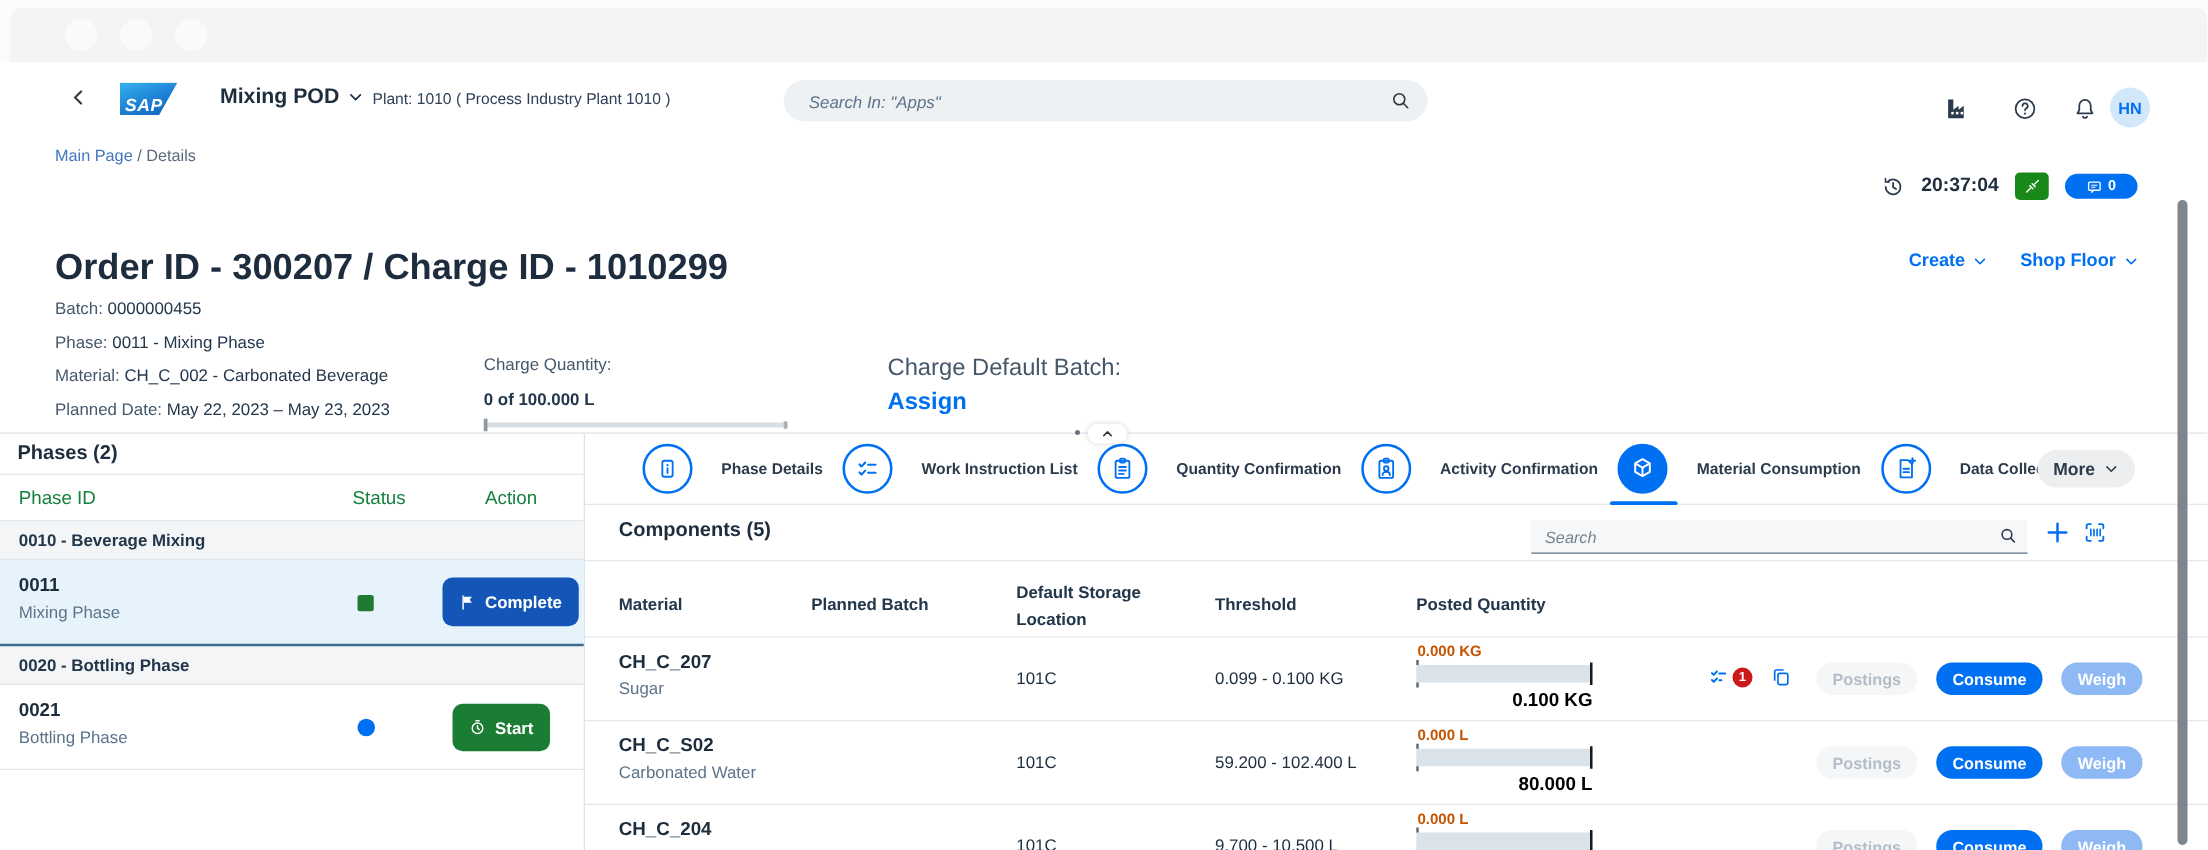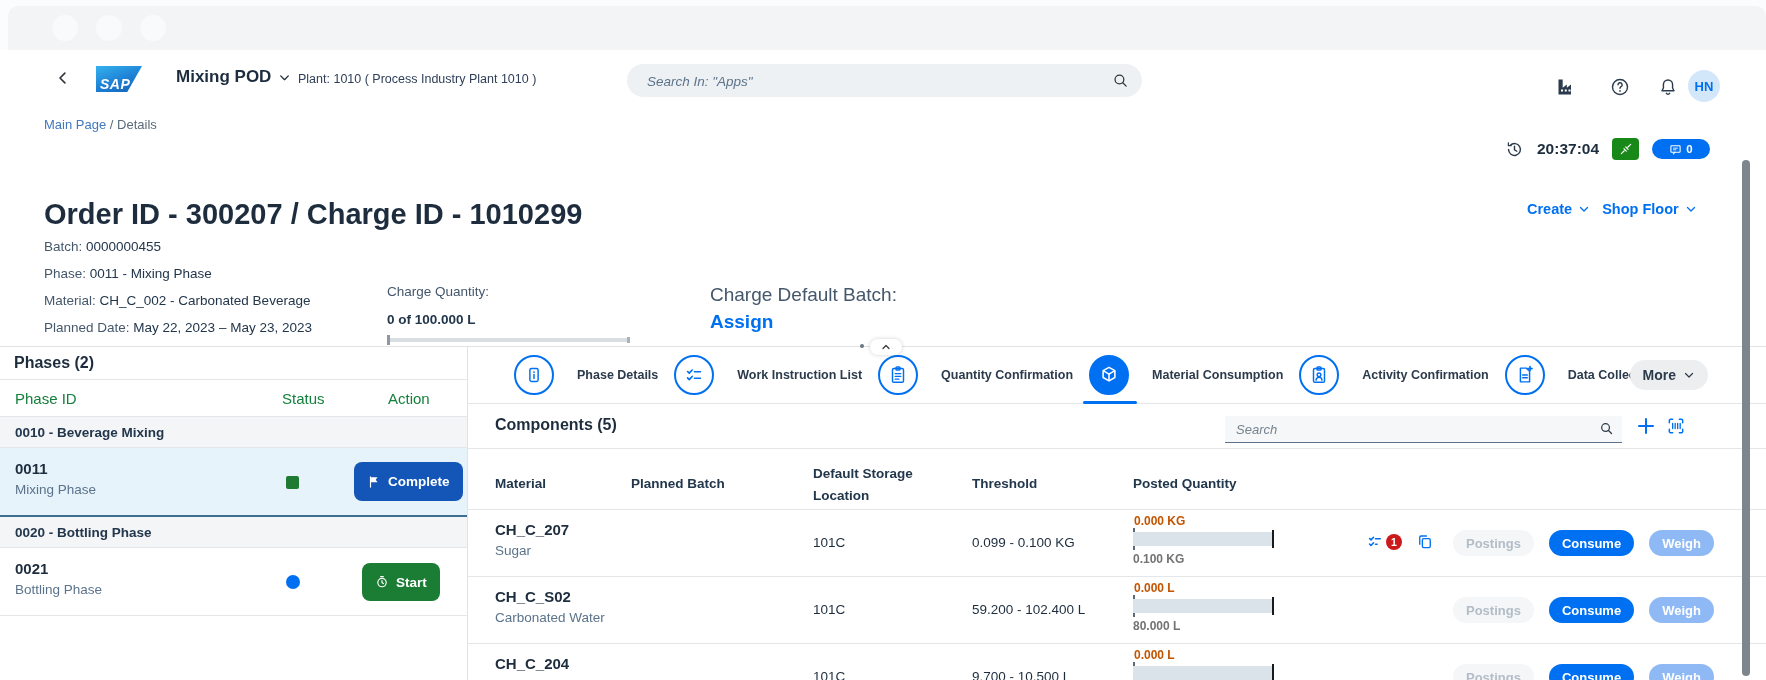--- a/index.html
+++ b/index.html
@@ -38,21 +38,21 @@
   .breadcrumb .lnk{color:#4178be;cursor:pointer}
   .breadcrumb .sep,.breadcrumb .cur{color:#5b6b7c}
   .statusrow{position:absolute;top:138px;left:1505px;display:flex;align-items:center;gap:13px}
   .statusrow .time{font-size:15.5px;font-weight:bold;color:#1d2d3e}
   .badge-green{width:27px;height:22px;border-radius:4px;background:#188918;display:flex;align-items:center;justify-content:center;cursor:pointer}
   .badge-msg{height:20px;min-width:44px;border-radius:10px;background:#0070f2;color:#fff;display:flex;align-items:center;
              justify-content:center;gap:4px;font-size:11.5px;font-weight:bold;padding:0 7px;cursor:pointer}
 
   
   .page-title{position:absolute;left:44px;top:198px;font-size:29px;font-weight:bold;color:#1d2d3e}
-  .hdr-actions{position:absolute;top:201px;left:1527px;display:flex;gap:12px}
+  .hdr-actions{position:absolute;top:201px;left:1527px;display:flex;gap:26px}
   .hdr-actions .act{display:flex;align-items:center;gap:6px;color:#0070f2;font-size:14.5px;font-weight:600;cursor:pointer}
   .fields{position:absolute;left:44px;top:234px;font-size:13.5px}
   .fields .line{height:24px;line-height:20px;padding-top:3px}
   .flabel{color:#44576b}
   .fvalue{color:#22364c;font-weight:400}
   .col-cq{position:absolute;left:387px;top:281px;font-size:13.5px}
   .col-cq .lab{color:#44576b;height:24px;padding-top:3px}
   .col-cq .val{font-weight:600;color:#22364c;height:17px;padding-top:4px}
   .cq-track{position:relative;margin-top:9px;width:243px;height:4px;background:#d9dee3;border-radius:2px}
   .cq-handle{position:absolute;left:0;top:-3px;width:3px;height:10px;background:#8d98a2}
@@ -119,21 +119,21 @@
   .c-desc{position:absolute;left:27px;top:33px;font-size:13.5px;color:#5b738b}
   .c-stor{position:absolute;left:345px;top:25px;font-size:13.5px}
   .c-thr{position:absolute;left:504px;top:25px;font-size:13.5px}
   .posted{position:absolute;left:665px;top:0;width:147px}
   .posted .pq{position:absolute;top:4px;left:1px;font-size:12px;font-weight:bold;color:#c35500}
   .qbar{position:absolute;top:22px;left:0;width:147px;height:14px}
   .qfill{position:absolute;left:0;top:0;width:141px;height:14px;background:#dbe3ea}
   .qmark{position:absolute;left:139px;top:-2px;width:2px;height:18px;background:#1a1a1a}
   .qtick-t{position:absolute;left:0;top:-4px;width:2px;height:4px;background:#5b6b7a}
   .qtick-b{position:absolute;left:0;bottom:-4px;width:2px;height:4px;background:#5b6b7a}
-  .qtarget{position:absolute;top:42px;left:0;width:141px;font-size:12px;font-weight:bold;color:#737373}
+  .qtarget{position:absolute;top:42px;left:0;width:141px;text-align:right;font-size:15px;font-weight:bold;color:#000000}
   .row-alerts{position:absolute;left:898px;top:22px;display:flex;align-items:center;gap:14px}
   .alert-btn{position:relative;display:flex;align-items:center;cursor:pointer;color:#0070f2}
   .alert-badge{width:16px;height:16px;border-radius:50%;background:#cc1919;color:#fff;font-size:10.5px;font-weight:bold;
                display:flex;align-items:center;justify-content:center;margin-left:1px}
   .copy-btn{color:#0070f2;cursor:pointer}
   .row-btns{position:absolute;left:985px;top:20px;display:flex;gap:15px}
   .btn{height:26px;border-radius:13px;padding:0 13px;font-size:13px;font-weight:bold;display:flex;align-items:center;cursor:pointer}
   .btn.postings{background:#f5f6f8;color:#b3bdc7}
   .btn.consume{background:#0070f2;color:#fff}
   .btn.weigh{background:#8fb9f5;color:#fff}
@@ -339,40 +339,40 @@
       <div class="tab">
         <span class="circ">
             <svg width="22" height="22" viewBox="0 0 24 24" fill="none" stroke="currentColor" stroke-width="1.6" stroke-linecap="round">
               <rect x="6" y="5" width="12" height="15" rx="1.5"></rect>
               <rect x="9.8" y="3.2" width="4.4" height="3.4" rx="1"></rect>
               <path d="M9 10.5h6M9 13.5h6M9 16.5h4"></path>
             </svg>
           </span>
         <span class="tlabel">Quantity Confirmation</span>
       </div>
-      <div class="tab active">
-        <span class="circ">
-            <svg width="22" height="22" viewBox="0 0 24 24" fill="none" stroke="currentColor" stroke-width="1.7" stroke-linejoin="round">
-              <path d="M12 3.6l6.4 3.7v7.4L12 18.4l-6.4-3.7V7.3z"></path>
-              <path d="M5.6 7.3L12 11l6.4-3.7"></path>
-              <path d="M12 11v7.4"></path>
-            </svg>
-          </span>
-        <span class="tlabel">Material Consumption</span>
-      </div>
       <div class="tab">
         <span class="circ">
             <svg width="22" height="22" viewBox="0 0 24 24" fill="none" stroke="currentColor" stroke-width="1.6" stroke-linecap="round">
               <rect x="6" y="5" width="12" height="15" rx="1.5"></rect>
               <rect x="9.8" y="3.2" width="4.4" height="3.4" rx="1"></rect>
               <circle cx="12" cy="11.8" r="2"></circle>
               <path d="M8.8 17.6c0-1.8 1.4-3 3.2-3s3.2 1.2 3.2 3"></path>
             </svg>
           </span>
         <span class="tlabel">Activity Confirmation</span>
+      </div>
+      <div class="tab active">
+        <span class="circ">
+            <svg width="22" height="22" viewBox="0 0 24 24" fill="none" stroke="currentColor" stroke-width="1.7" stroke-linejoin="round">
+              <path d="M12 3.6l6.4 3.7v7.4L12 18.4l-6.4-3.7V7.3z"></path>
+              <path d="M5.6 7.3L12 11l6.4-3.7"></path>
+              <path d="M12 11v7.4"></path>
+            </svg>
+          </span>
+        <span class="tlabel">Material Consumption</span>
       </div>
       <div class="tab">
         <span class="circ">
             <svg width="22" height="22" viewBox="0 0 24 24" fill="none" stroke="currentColor" stroke-width="1.6" stroke-linecap="round" stroke-linejoin="round">
               <path d="M7 4.5h6.5L17 8v11.5H7z"></path>
               <path d="M9.5 12h5M9.5 15h5"></path>
               <path d="M17.5 2.8v4.4M15.3 5h4.4" stroke-width="1.8"></path>
             </svg>
           </span>
         <span class="tlabel">Data Collection List</span>
@@ -404,21 +404,21 @@
       <span class="tool-scan">
         <svg width="20" height="20" viewBox="0 0 24 24" fill="none" stroke="#0070f2" stroke-width="1.8" stroke-linecap="round">
             <path d="M4 8V5.5A1.5 1.5 0 0 1 5.5 4H8M16 4h2.5A1.5 1.5 0 0 1 20 5.5V8M20 16v2.5a1.5 1.5 0 0 1-1.5 1.5H16M8 20H5.5A1.5 1.5 0 0 1 4 18.5V16"></path>
             <path d="M8 9v6M11 9v6M14 9v6M17 9v6" stroke-width="1.6"></path>
           </svg>
       </span>
     </div>
 
     <div class="c-cols">
       <span style="left:27px;top:27px">Material</span>
-      <span style="left:163px;top:27px">Planned Batch</span>
+      <span style="left:181px;top:27px">Planned Batch</span>
       <span style="left:345px;top:14px;width:108px;line-height:22px;display:inline-block">Default Storage Location</span>
       <span style="left:504px;top:27px">Threshold</span>
       <span style="left:665px;top:27px">Posted Quantity</span>
     </div>
 
     <div class="c-row">
       <span class="c-mat">CH_C_207</span>
       <span class="c-desc">Sugar</span>
       <span class="c-stor">101C</span>
       <span class="c-thr">0.099 - 0.100 KG</span>

